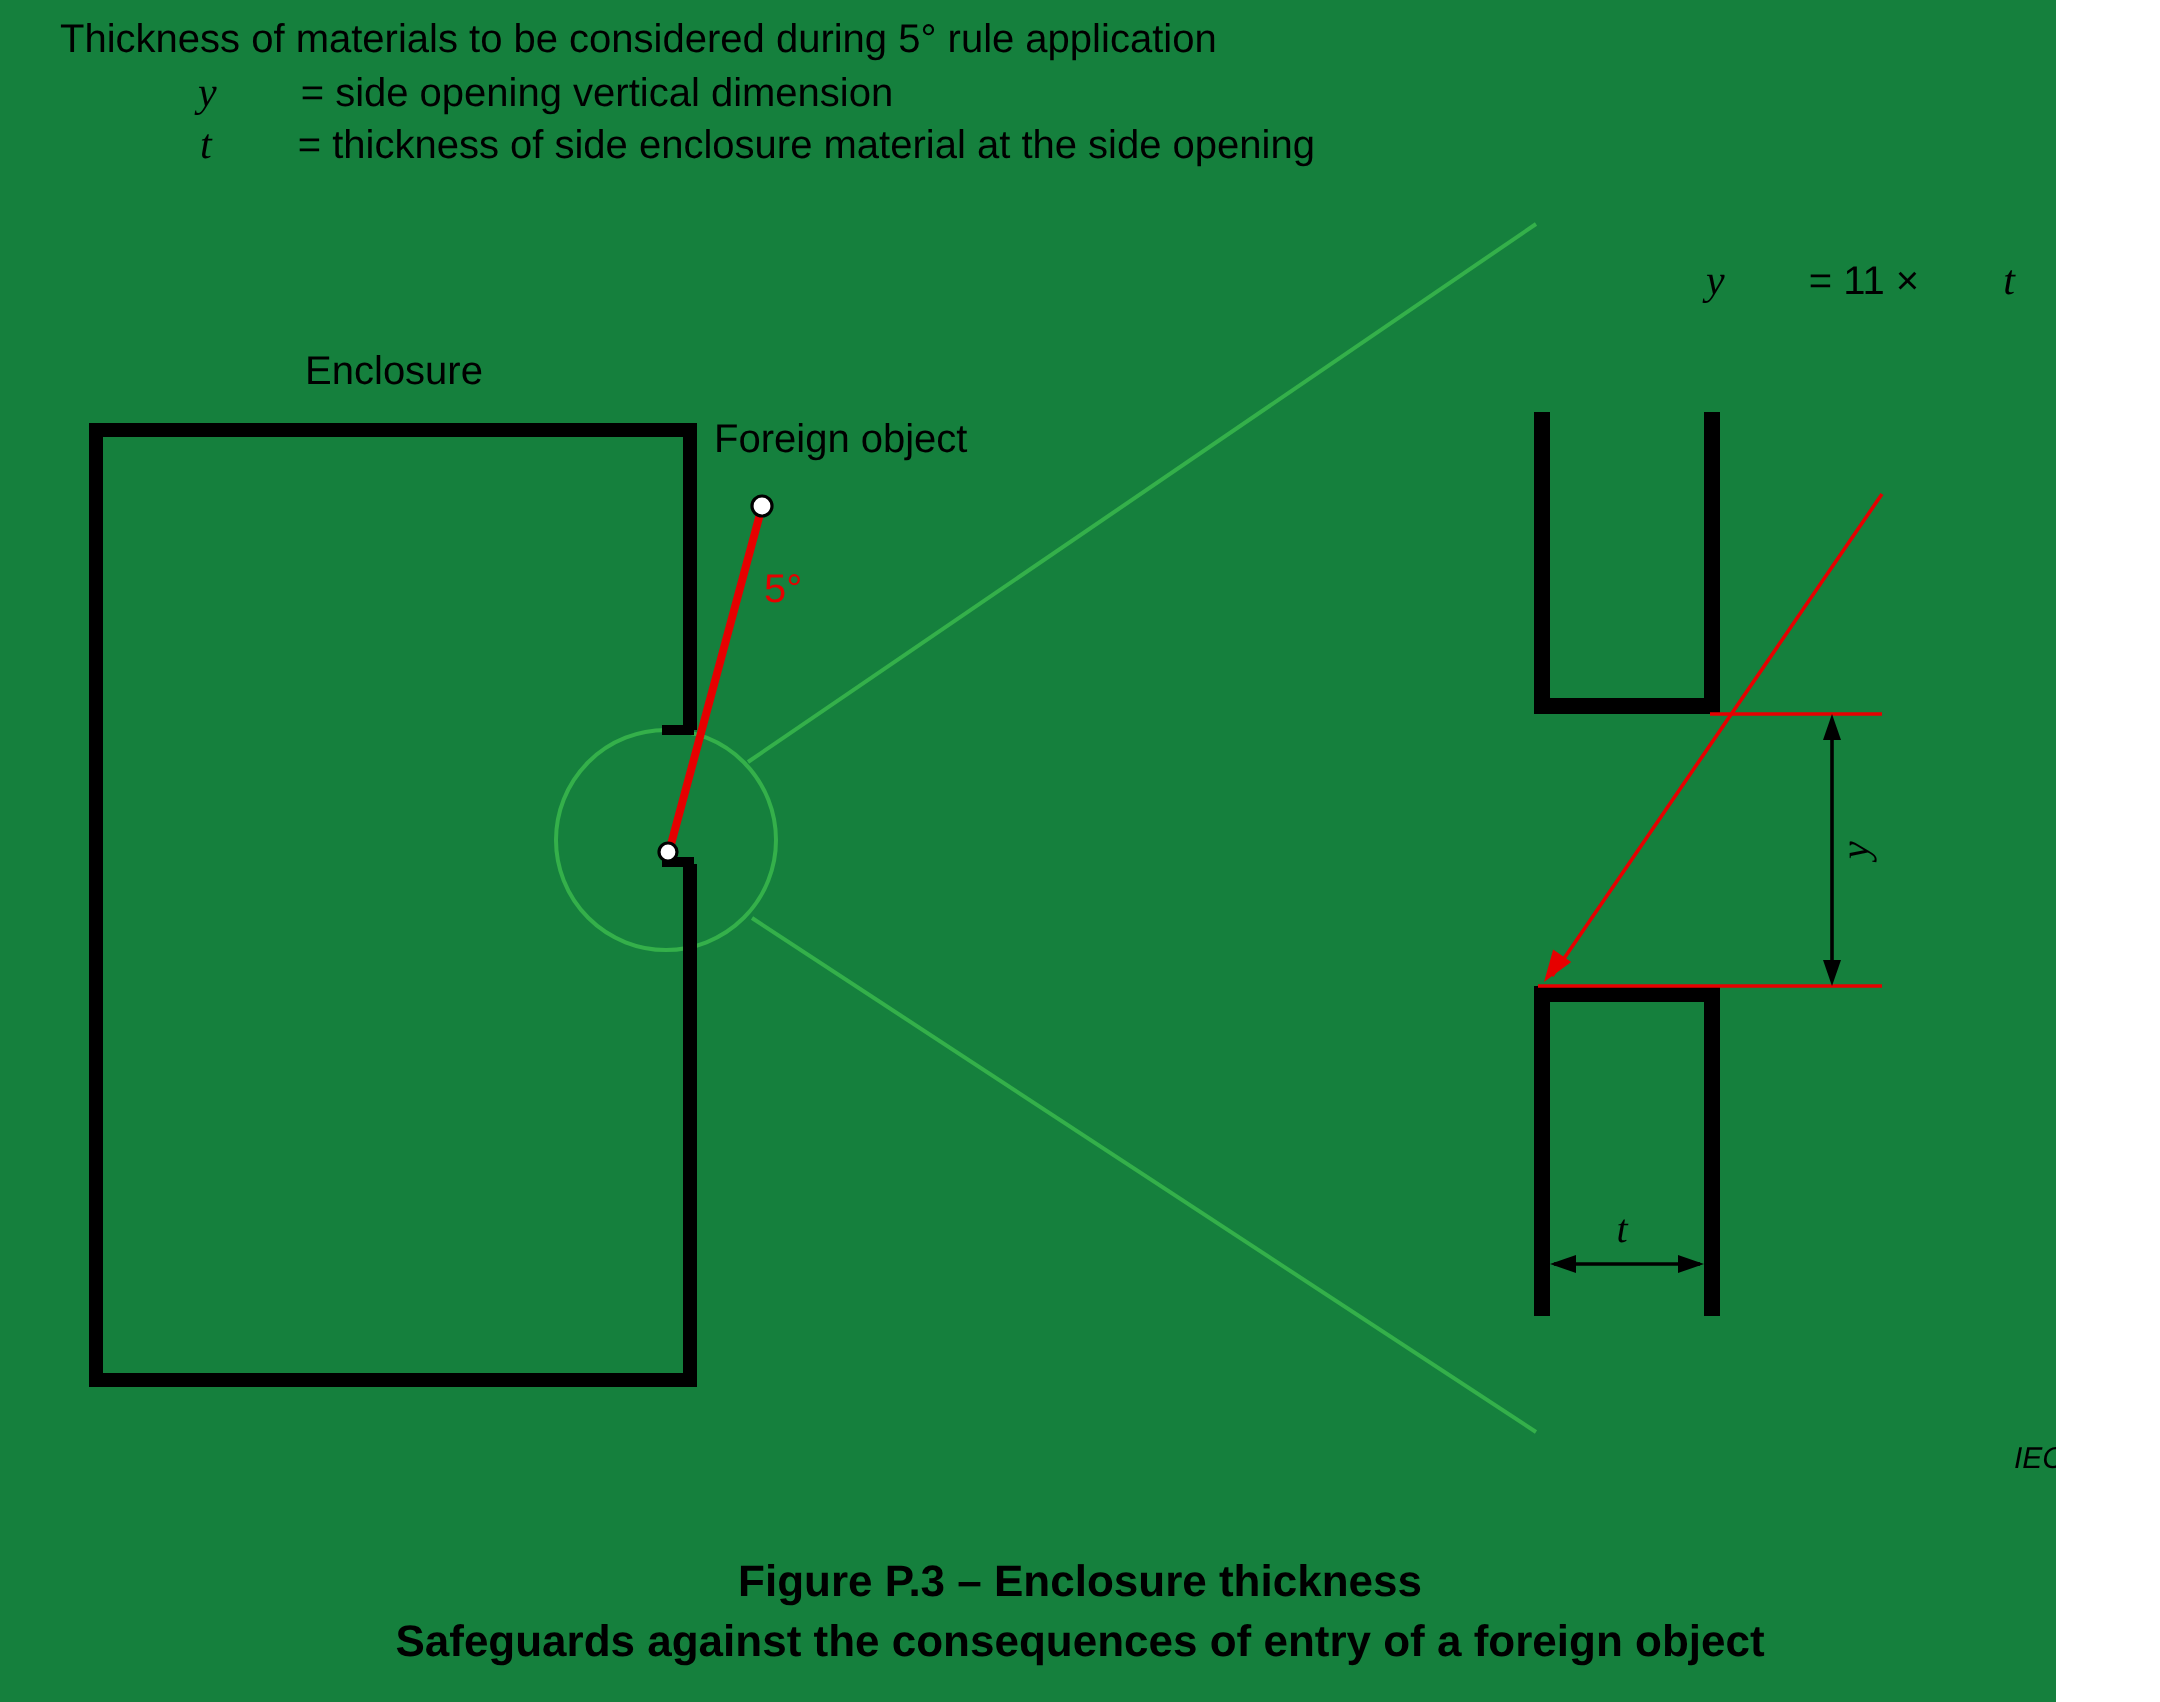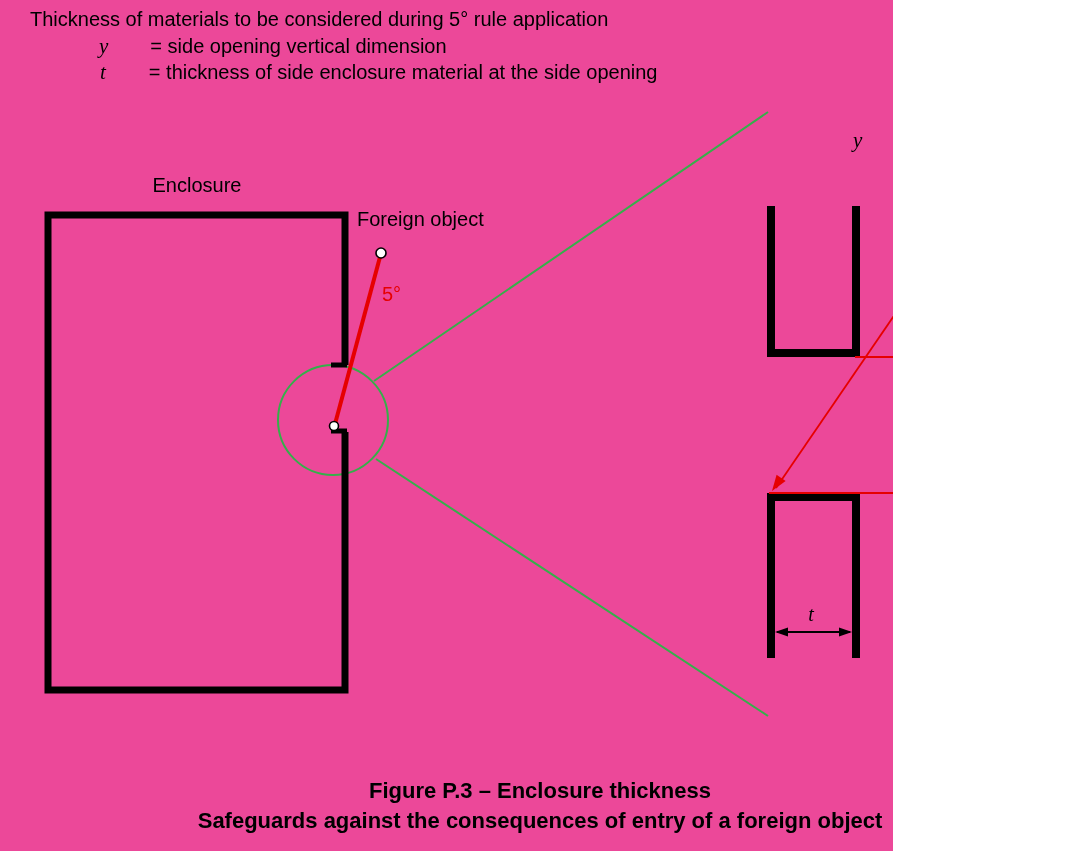--- a/index.html
+++ b/index.html
@@ -1,16 +1,16 @@
 <!DOCTYPE html>
 <html><head>
 <meta charset="utf-8">
 <style>
   html, body { margin: 0; padding: 0; background: #ffffff; }
-  .page { position: relative; width: 893px; height: 851px; background: #ec4899; overflow: hidden; }
+  .page { position: relative; width: 1028px; height: 851px; background: #15803d; overflow: hidden; }
   svg { display: block; }
   svg text { white-space: pre; }
   .sans   { font-family: "Liberation Sans", sans-serif; }
   .sansb  { font-family: "Liberation Sans", sans-serif; font-weight: bold; }
   .sansit { font-family: "Liberation Sans", sans-serif; font-style: italic; }
   .serifit{ font-family: "Liberation Serif", serif; font-style: italic; }
 </style>
 </head>
 <body>
 

